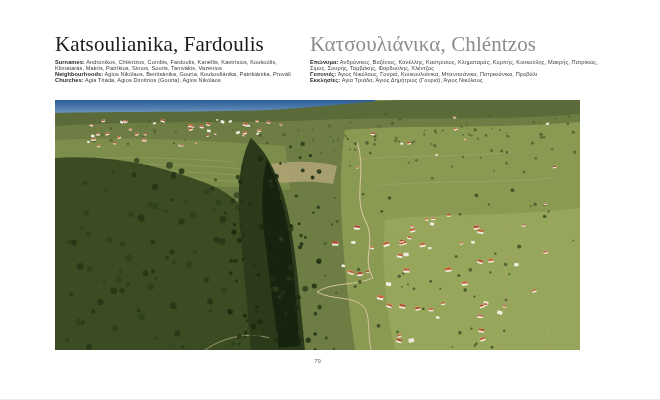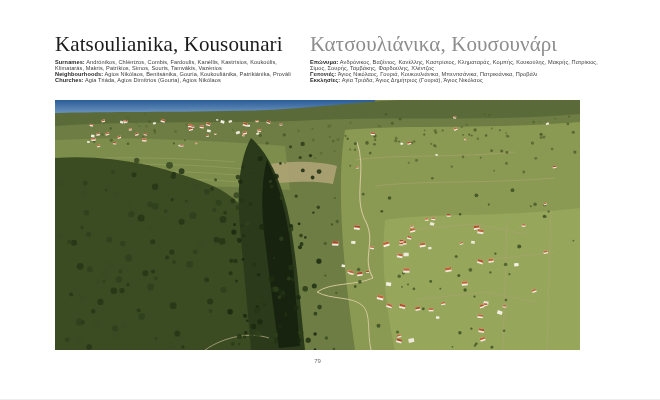--- a/index.html
+++ b/index.html
@@ -31,28 +31,28 @@
     position:absolute;left:55px;top:358px;width:525px;text-align:center;
     font-size:6px;color:#6a6a6a;
   }
 </style>
 </head>
 <body>
 
 <div class="sheet">
 
   <div class="col col-left">
-    <h1 class="title">Katsoulianika, Kousounari</h1>
+    <h1 class="title">Katsoulianika, Fardoulis</h1>
     <p class="info"><b>Surnames:</b><span> Andrónikos, Chléntzos, Combis, Fardoulis, Kanéllis, Kastrísios, Koukoúlis, Klimatarás, Makris, Patríkios, Simos, Souris, Tamvákis, Vazénios</span></p>
     <p class="info"><b>Neighbourhoods:</b><span> Agios Nikólaos, Benitsánika, Gouria, Koukouliánika, Patrikiánika, Provàli</span></p>
     <p class="info"><b>Churches:</b><span> Agia Triáda, Agios Dimítrios (Gouria), Agios Nikólaos</span></p>
   </div>
 
   <div class="col col-right">
-    <h1 class="title">Κατσουλιάνικα, Κουσουνάρι</h1>
+    <h1 class="title">Κατσουλιάνικα, Chléntzos</h1>
     <p class="info"><b>Επώνυμα:</b><span> Ανδρόνικος, Βαζένιος, Κανέλλης, Καστρίσιος, Κληματαράς, Κομπής, Κουκούλης, Μακρής, Πατρίκιος, Σίμος, Σουρής, Ταμβάκης, Φαρδούλης, Χλέντζος</span></p>
     <p class="info"><b>Γειτονιές:</b><span> Άγιος Νικόλαος, Γουριά, Κουκουλιάνικα, Μπενιτσάνικα, Πατρικιάνικα, Προβάλι</span></p>
     <p class="info"><b>Εκκλησίες:</b><span> Αγία Τριάδα, Άγιος Δημήτριος (Γουριά), Άγιος Νικόλαος</span></p>
   </div>
 
   <div class="photo">
     <svg viewBox="0 0 525 250" preserveAspectRatio="none">
       <defs>
         <linearGradient id="seaG" x1="0" y1="0" x2="0" y2="1">
           <stop offset="0" stop-color="#2a5c97"></stop>

